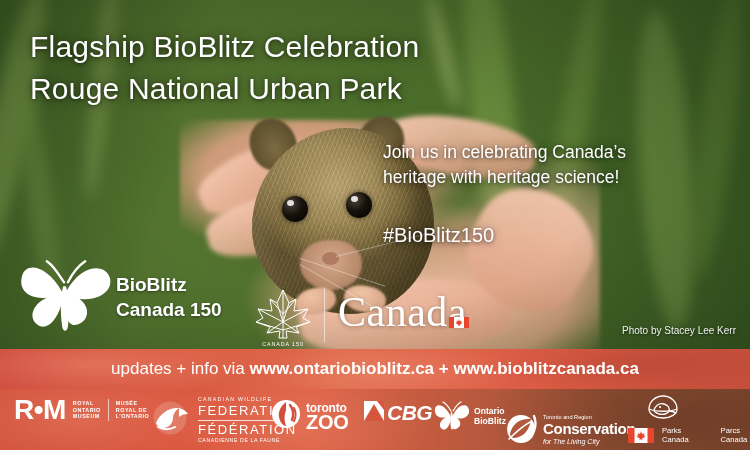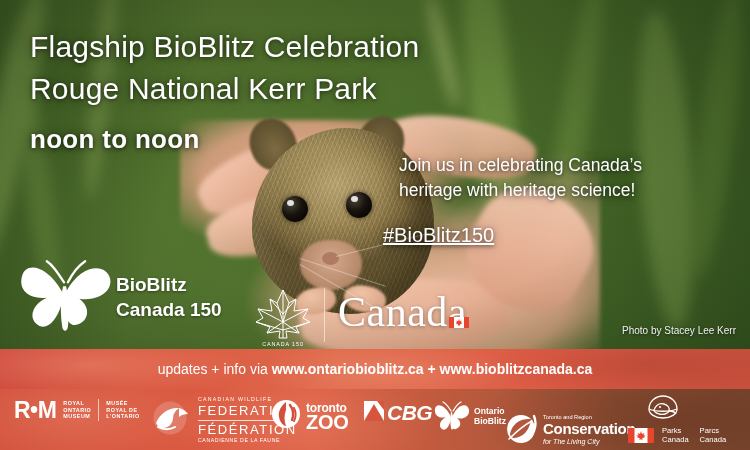--- a/index.html
+++ b/index.html
@@ -89,30 +89,28 @@
     color:#ffffff;font-size:30px;line-height:42px;font-weight:400;letter-spacing:.2px;
     text-shadow:0 1px 4px rgba(0,0,0,.55), 0 0 14px rgba(0,0,0,.35);
   }
   .title div{white-space:nowrap;}
   .date{
     position:absolute;left:30px;top:122px;width:330px;color:#ffffff;
     font-size:26px;line-height:34px;font-weight:bold;letter-spacing:.3px;
     text-shadow:0 1px 4px rgba(0,0,0,.6), 0 0 12px rgba(0,0,0,.4);
   }
   .blurb{
-    position:absolute;left:399px;top:140px;width:340px;color:#ffffff;
+    position:absolute;left:383px;top:140px;width:340px;color:#ffffff;
     font-size:17.5px;line-height:25px;
     text-shadow:0 1px 4px rgba(0,0,0,.6), 0 0 12px rgba(0,0,0,.35);
-    margin-top:13px;
   }
   .blurb sup{font-size:11px;vertical-align:super;}
   .hashtag{
     position:absolute;left:383px;top:224px;color:#ffffff;font-size:20px;
     text-shadow:0 1px 4px rgba(0,0,0,.6), 0 0 12px rgba(0,0,0,.35);
-    text-decoration:underline;
   }
   .credit{
     position:absolute;right:14px;top:325px;color:rgba(255,255,255,.92);font-size:10px;
     text-shadow:0 1px 3px rgba(0,0,0,.6);
   }
 
   
   .bblockup{position:absolute;left:18px;top:244px;width:240px;height:95px;}
   .bblockup .bflyw{position:absolute;left:0;top:0;width:96px;height:92px;}
   .bblockup .txt{
@@ -140,41 +138,41 @@
   }
   .urlbar .tex{
     position:absolute;inset:0;
     background:
       radial-gradient(ellipse 30% 120% at 12% 40%, rgba(255,190,160,.28), rgba(0,0,0,0) 70%),
       radial-gradient(ellipse 25% 120% at 52% 60%, rgba(255,200,170,.22), rgba(0,0,0,0) 70%),
       radial-gradient(ellipse 30% 120% at 86% 40%, rgba(120,40,30,.22), rgba(0,0,0,0) 70%);
   }
   .urlbar .line{
     position:absolute;left:0;right:0;top:9px;text-align:center;color:#fff;
-    font-size:14px;line-height:22px;white-space:nowrap;
+    font-size:17px;line-height:22px;white-space:nowrap;
   }
   .urlbar .line b{font-weight:bold;}
 
   
   .logobar{
     position:absolute;left:0;top:389px;width:750px;height:61px;
     background:linear-gradient(90deg,#d2503b 0%,#d8553d 20%,#dd5f44 42%,#b3583c 66%,#8d4f33 82%,#7c472e 100%);
     overflow:hidden;
   }
   .logobar .tex{
     position:absolute;inset:0;
     background:
       radial-gradient(ellipse 28% 130% at 10% 45%, rgba(255,185,155,.22), rgba(0,0,0,0) 70%),
       radial-gradient(ellipse 26% 130% at 40% 55%, rgba(255,195,165,.18), rgba(0,0,0,0) 70%),
       radial-gradient(ellipse 35% 140% at 90% 50%, rgba(70,30,18,.3), rgba(0,0,0,0) 75%);
   }
   .logo{position:absolute;color:#fff;display:flex;align-items:center;}
 
   .rom{left:14px;top:398px;}
-  .rom .mark{font-size:23px;font-weight:bold;letter-spacing:-.5px;line-height:24px;}
+  .rom .mark{font-size:28px;font-weight:bold;letter-spacing:-.5px;line-height:24px;}
   .rom .txt{font-size:5.4px;line-height:6.6px;font-weight:bold;letter-spacing:.5px;margin-left:7px;}
   .rom .vr{width:1px;height:22px;background:rgba(255,255,255,.65);margin:0 7px;}
 
   .cwf{left:148px;top:396px;}
   .cwf .txt1{font-size:5.2px;letter-spacing:1.3px;line-height:7px;}
   .cwf .txt2{font-size:13px;letter-spacing:1.6px;line-height:15px;}
   .cwf .rule{height:1px;background:rgba(255,255,255,.8);margin:1.5px 0;}
   .cwf .txt4{font-size:5.2px;letter-spacing:.6px;line-height:7px;}
 
   .tzoo{left:271px;top:399px;align-items:center;}
@@ -188,21 +186,21 @@
   .obb .t{font-size:8.6px;line-height:10.5px;font-weight:bold;margin-left:4px;}
 
   .trca{left:504px;top:412px;}
   .trca .t1{font-size:5.6px;line-height:7px;}
   .trca .t2{font-size:15px;line-height:16px;font-weight:bold;letter-spacing:-.3px;}
   .trca .t3{font-size:7px;line-height:9px;font-style:italic;}
 
   .pc{left:628px;top:394px;width:112px;}
   .pc .row{display:flex;align-items:center;margin-top:2px;}
   .pc .t{font-size:7.6px;line-height:9px;}
-  .pc .t2{margin-left:11px;}
+  .pc .t2{margin-left:32px;}
   .flagsm{width:26px;height:15px;margin-right:8px;}
 </style>
 </head>
 <body>
 
 <div class="banner">
 
   <div class="photo">
     <div class="grass"></div>
 
@@ -238,25 +236,24 @@
     <div class="paw" style="left:344px;top:286px;width:42px;height:26px;transform:rotate(10deg);"></div>
     <div class="whisker" style="left:300px;top:258px;width:90px;transform:rotate(18deg);"></div>
     <div class="whisker" style="left:300px;top:264px;width:84px;transform:rotate(30deg);"></div>
     <div class="whisker" style="left:336px;top:256px;width:96px;transform:rotate(-14deg);"></div>
 
     <div class="vignette"></div>
   </div>
 
   <div class="title">
     <div>Flagship BioBlitz Celebration</div>
-    <div>Rouge National Kerr Park</div>
+    <div>Rouge National Urban Park</div>
   </div>
 
   <div class="date">
-    <div>noon to noon</div>
   </div>
 
   <div class="blurb">
     <div>Join us in celebrating Canada’s</div>
     <div>heritage with heritage science!</div>
   </div>
 
   <div class="hashtag">#BioBlitz150</div>
 
   <div class="credit">Photo by Stacey Lee Kerr</div>

